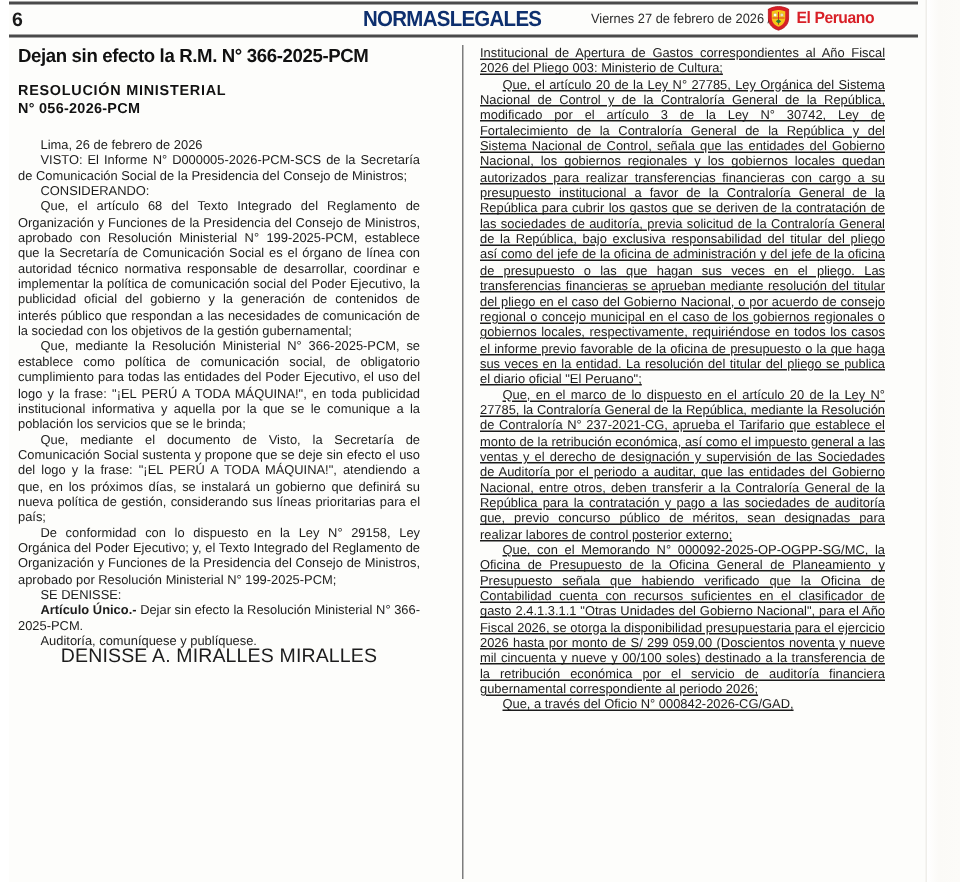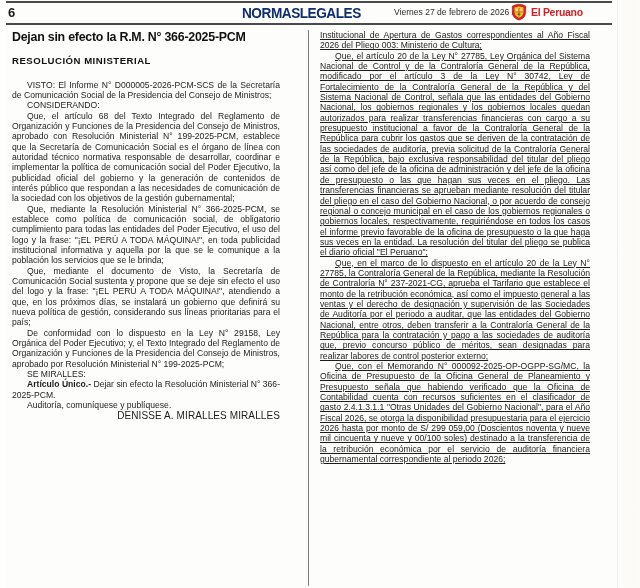--- a/index.html
+++ b/index.html
@@ -175,22 +175,22 @@
     text-indent: 15px;
   }
   .p-gap {
     margin-top: 0;
   }
   .bold {
     font-weight: bold;
   }
   .sign-name {
     margin: 0;
-    text-align: right;
-    font-size: 10px;
+    text-align: center;
+    font-size: 13px;
     line-height: 10.6px;
     letter-spacing: 0.1px;
   }
 </style>
 </head>
 <body>
 
 <div class="page">
   <div class="page-edge-left"></div>
   <div class="page-edge-right"></div>
@@ -216,41 +216,44 @@
     <div class="ep-name">El Peruano</div>
   </div>
 
   <div class="col-divider"></div>
 
   <div class="col col-left">
     <div class="doc-title">Dejan sin efecto la R.M. N° 366-2025-PCM</div>
 
     <div class="res-head">
       <div>RESOLUCIÓN MINISTERIAL</div>
+      <div class="res-num">N° 056-2026-PCM</div>
     </div>
 
+    <p class="p p-indent">Lima, 26 de febrero de 2026</p>
 
     <p class="p p-indent p-gap">VISTO: El Informe N° D000005-2026-PCM-SCS de la Secretaría de Comunicación Social de la Presidencia del Consejo de Ministros;</p>
 
     <p class="p p-indent p-gap">CONSIDERANDO:</p>
 
     <p class="p p-indent p-gap">Que, el artículo 68 del Texto Integrado del Reglamento de Organización y Funciones de la Presidencia del Consejo de Ministros, aprobado con Resolución Ministerial N° 199-2025-PCM, establece que la Secretaría de Comunicación Social es el órgano de línea con autoridad técnico normativa responsable de desarrollar, coordinar e implementar la política de comunicación social del Poder Ejecutivo, la publicidad oficial del gobierno y la generación de contenidos de interés público que respondan a las necesidades de comunicación de la sociedad con los objetivos de la gestión gubernamental;</p>
     <p class="p p-indent">Que, mediante la Resolución Ministerial N° 366-2025-PCM, se establece como política de comunicación social, de obligatorio cumplimiento para todas las entidades del Poder Ejecutivo, el uso del logo y la frase: "¡EL PERÚ A TODA MÁQUINA!", en toda publicidad institucional informativa y aquella por la que se le comunique a la población los servicios que se le brinda;</p>
     <p class="p p-indent">Que, mediante el documento de Visto, la Secretaría de Comunicación Social sustenta y propone que se deje sin efecto el uso del logo y la frase: "¡EL PERÚ A TODA MÁQUINA!", atendiendo a que, en los próximos días, se instalará un gobierno que definirá su nueva política de gestión, considerando sus líneas prioritarias para el país;</p>
     <p class="p p-indent">De conformidad con lo dispuesto en la Ley N° 29158, Ley Orgánica del Poder Ejecutivo; y, el Texto Integrado del Reglamento de Organización y Funciones de la Presidencia del Consejo de Ministros, aprobado por Resolución Ministerial N° 199-2025-PCM;</p>
 
-    <p class="p p-indent p-gap">SE MIRALLES:</p>
+    <p class="p p-indent p-gap">SE DENISSE:</p>
 
     <p class="p p-indent p-gap"><span class="bold">Artículo Único.-</span><span> Dejar sin efecto la Resolución Ministerial N° 366-2025-PCM.</span></p>
 
     <p class="p p-indent p-gap">Auditoría, comuníquese y publíquese.</p>
 
     <p class="sign-name p-gap">DENISSE A. MIRALLES MIRALLES</p>
   </div>
 
   <div class="col col-right">
     <p class="p">Institucional de Apertura de Gastos correspondientes al Año Fiscal 2026 del Pliego 003: Ministerio de Cultura;</p>
     <p class="p p-indent">Que, el artículo 20 de la Ley N° 27785, Ley Orgánica del Sistema Nacional de Control y de la Contraloría General de la República, modificado por el artículo 3 de la Ley N° 30742, Ley de Fortalecimiento de la Contraloría General de la República y del Sistema Nacional de Control, señala que las entidades del Gobierno Nacional, los gobiernos regionales y los gobiernos locales quedan autorizados para realizar transferencias financieras con cargo a su presupuesto institucional a favor de la Contraloría General de la República para cubrir los gastos que se deriven de la contratación de las sociedades de auditoría, previa solicitud de la Contraloría General de la República, bajo exclusiva responsabilidad del titular del pliego así como del jefe de la oficina de administración y del jefe de la oficina de presupuesto o las que hagan sus veces en el pliego. Las transferencias financieras se aprueban mediante resolución del titular del pliego en el caso del Gobierno Nacional, o por acuerdo de consejo regional o concejo municipal en el caso de los gobiernos regionales o gobiernos locales, respectivamente, requiriéndose en todos los casos el informe previo favorable de la oficina de presupuesto o la que haga sus veces en la entidad. La resolución del titular del pliego se publica el diario oficial "El Peruano";</p>
     <p class="p p-indent">Que, en el marco de lo dispuesto en el artículo 20 de la Ley N° 27785, la Contraloría General de la República, mediante la Resolución de Contraloría N° 237-2021-CG, aprueba el Tarifario que establece el monto de la retribución económica, así como el impuesto general a las ventas y el derecho de designación y supervisión de las Sociedades de Auditoría por el periodo a auditar, que las entidades del Gobierno Nacional, entre otros, deben transferir a la Contraloría General de la República para la contratación y pago a las sociedades de auditoría que, previo concurso público de méritos, sean designadas para realizar labores de control posterior externo;</p>
     <p class="p p-indent">Que, con el Memorando N° 000092-2025-OP-OGPP-SG/MC, la Oficina de Presupuesto de la Oficina General de Planeamiento y Presupuesto señala que habiendo verificado que la Oficina de Contabilidad cuenta con recursos suficientes en el clasificador de gasto 2.4.1.3.1.1 "Otras Unidades del Gobierno Nacional", para el Año Fiscal 2026, se otorga la disponibilidad presupuestaria para el ejercicio 2026 hasta por monto de S/ 299 059,00 (Doscientos noventa y nueve mil cincuenta y nueve y 00/100 soles) destinado a la transferencia de la retribución económica por el servicio de auditoría financiera gubernamental correspondiente al periodo 2026;</p>
+    <p class="p p-indent">Que, a través del Oficio N° 000842-2026-CG/GAD,</p>
   </div>
 
 </div>
 
 </body></html>

